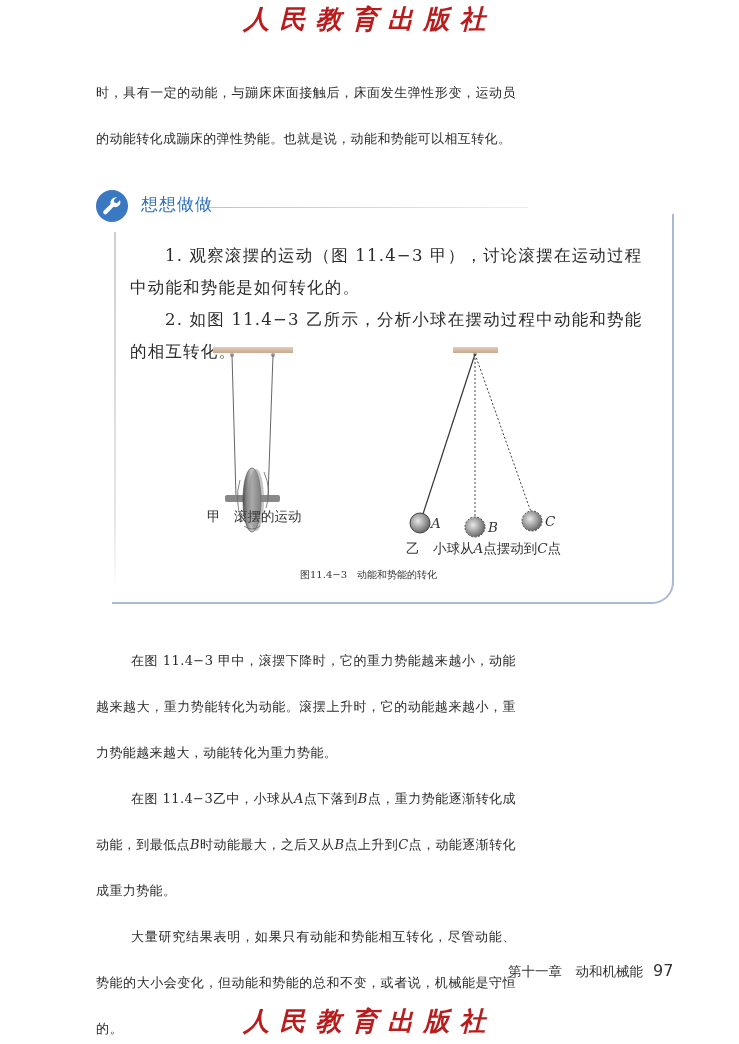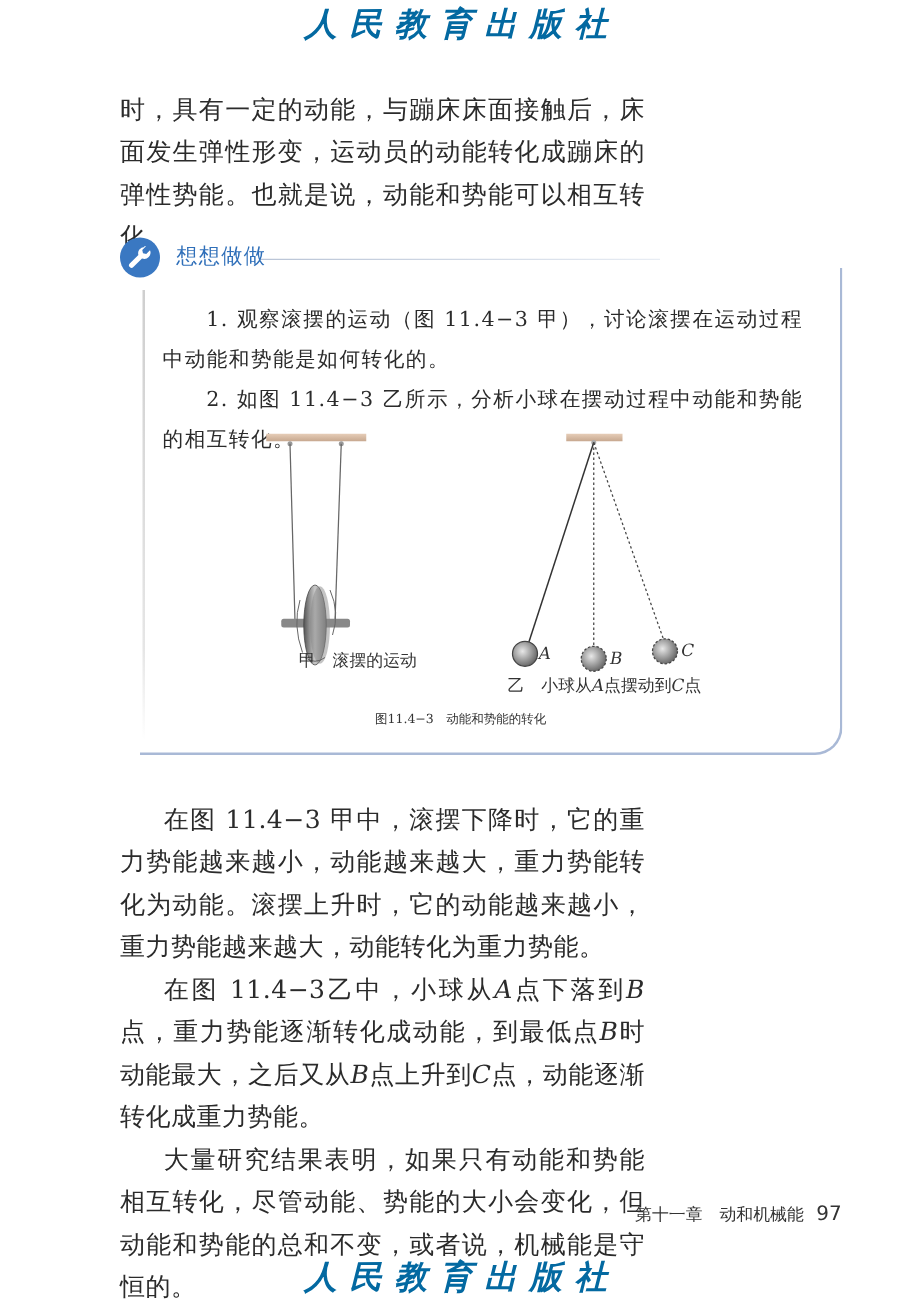--- a/index.html
+++ b/index.html
@@ -5,28 +5,28 @@
   html, body { margin: 0; padding: 0; }
   body {
     width: 739px; height: 1044px; position: relative; overflow: hidden;
     background: #ffffff;
     font-family: "DejaVu Serif", "Liberation Serif", serif;
     color: #2b2b2b;
   }
   .publisher {
     position: absolute; left: 0; width: 739px; text-align: center;
     font-family: "DejaVu Serif", serif; font-style: italic;
-    color: #0369a1; font-size: 26px; letter-spacing: 10px; font-weight: bold;
+    color: #b91c1c; font-size: 26px; letter-spacing: 10px; font-weight: bold;
   }
   .publisher.top { top: 2px; }
   .publisher.bottom { top: 1004px; }
 
   .para {
     position: absolute; left: 96px; width: 420px;
-    font-size: 20px; line-height: 34px; letter-spacing: 0.4px;
+    font-size: 13px; line-height: 46px; letter-spacing: 0.4px;
     text-align: justify;
   }
   .para p { margin: 0; }
   .indent { text-indent: 35px; }
   .it { font-style: italic; }
 
   
   .box {
     position: absolute; left: 112px; top: 214px; width: 560px; height: 388px;
     border-right: 2px solid #a9b9d6; border-bottom: 2px solid #a9b9d6;
@@ -115,21 +115,21 @@
   <circle cx="73" cy="15" r="2" fill="#999"></circle>
   <line x1="32" y1="15" x2="36" y2="157" stroke="#666" stroke-width="1"></line>
   <line x1="73" y1="15" x2="68" y2="157" stroke="#666" stroke-width="1"></line>
   <rect x="25" y="155" width="55" height="7" rx="2" fill="#888"></rect>
   <ellipse cx="52" cy="160" rx="9" ry="32" fill="url(#wheelG)" stroke="#444" stroke-width="0.6"></ellipse>
   <ellipse cx="56" cy="160" rx="8" ry="31" fill="#8a8a8a" opacity="0.5"></ellipse>
   <path d="M40 140 Q34 160 42 182" stroke="#666" fill="none" stroke-width="0.8"></path>
   <path d="M64 132 Q72 150 66 168" stroke="#666" fill="none" stroke-width="0.8"></path>
   <path d="M44 186 Q52 192 60 186" stroke="#666" fill="none" stroke-width="0.8"></path>
 </svg>
-<div class="fig-caption" style="left:207px; top:520px;margin-left:32px;">甲　滚摆的运动</div>
+<div class="fig-caption" style="left:207px; top:508px;">甲　滚摆的运动</div>
 
 <svg class="figure" style="left:395px; top:340px;" width="180" height="200" viewBox="0 0 180 200">
   <defs>
     <radialGradient id="ballG" cx="0.4" cy="0.4" r="0.6">
       <stop offset="0" stop-color="#e8e8e8"></stop>
       <stop offset="1" stop-color="#6b6b6b"></stop>
     </radialGradient>
   </defs>
   <rect x="58" y="7" width="45" height="6" fill="url(#barG)"></rect>
   <circle cx="80" cy="14" r="2" fill="#aaa"></circle>

